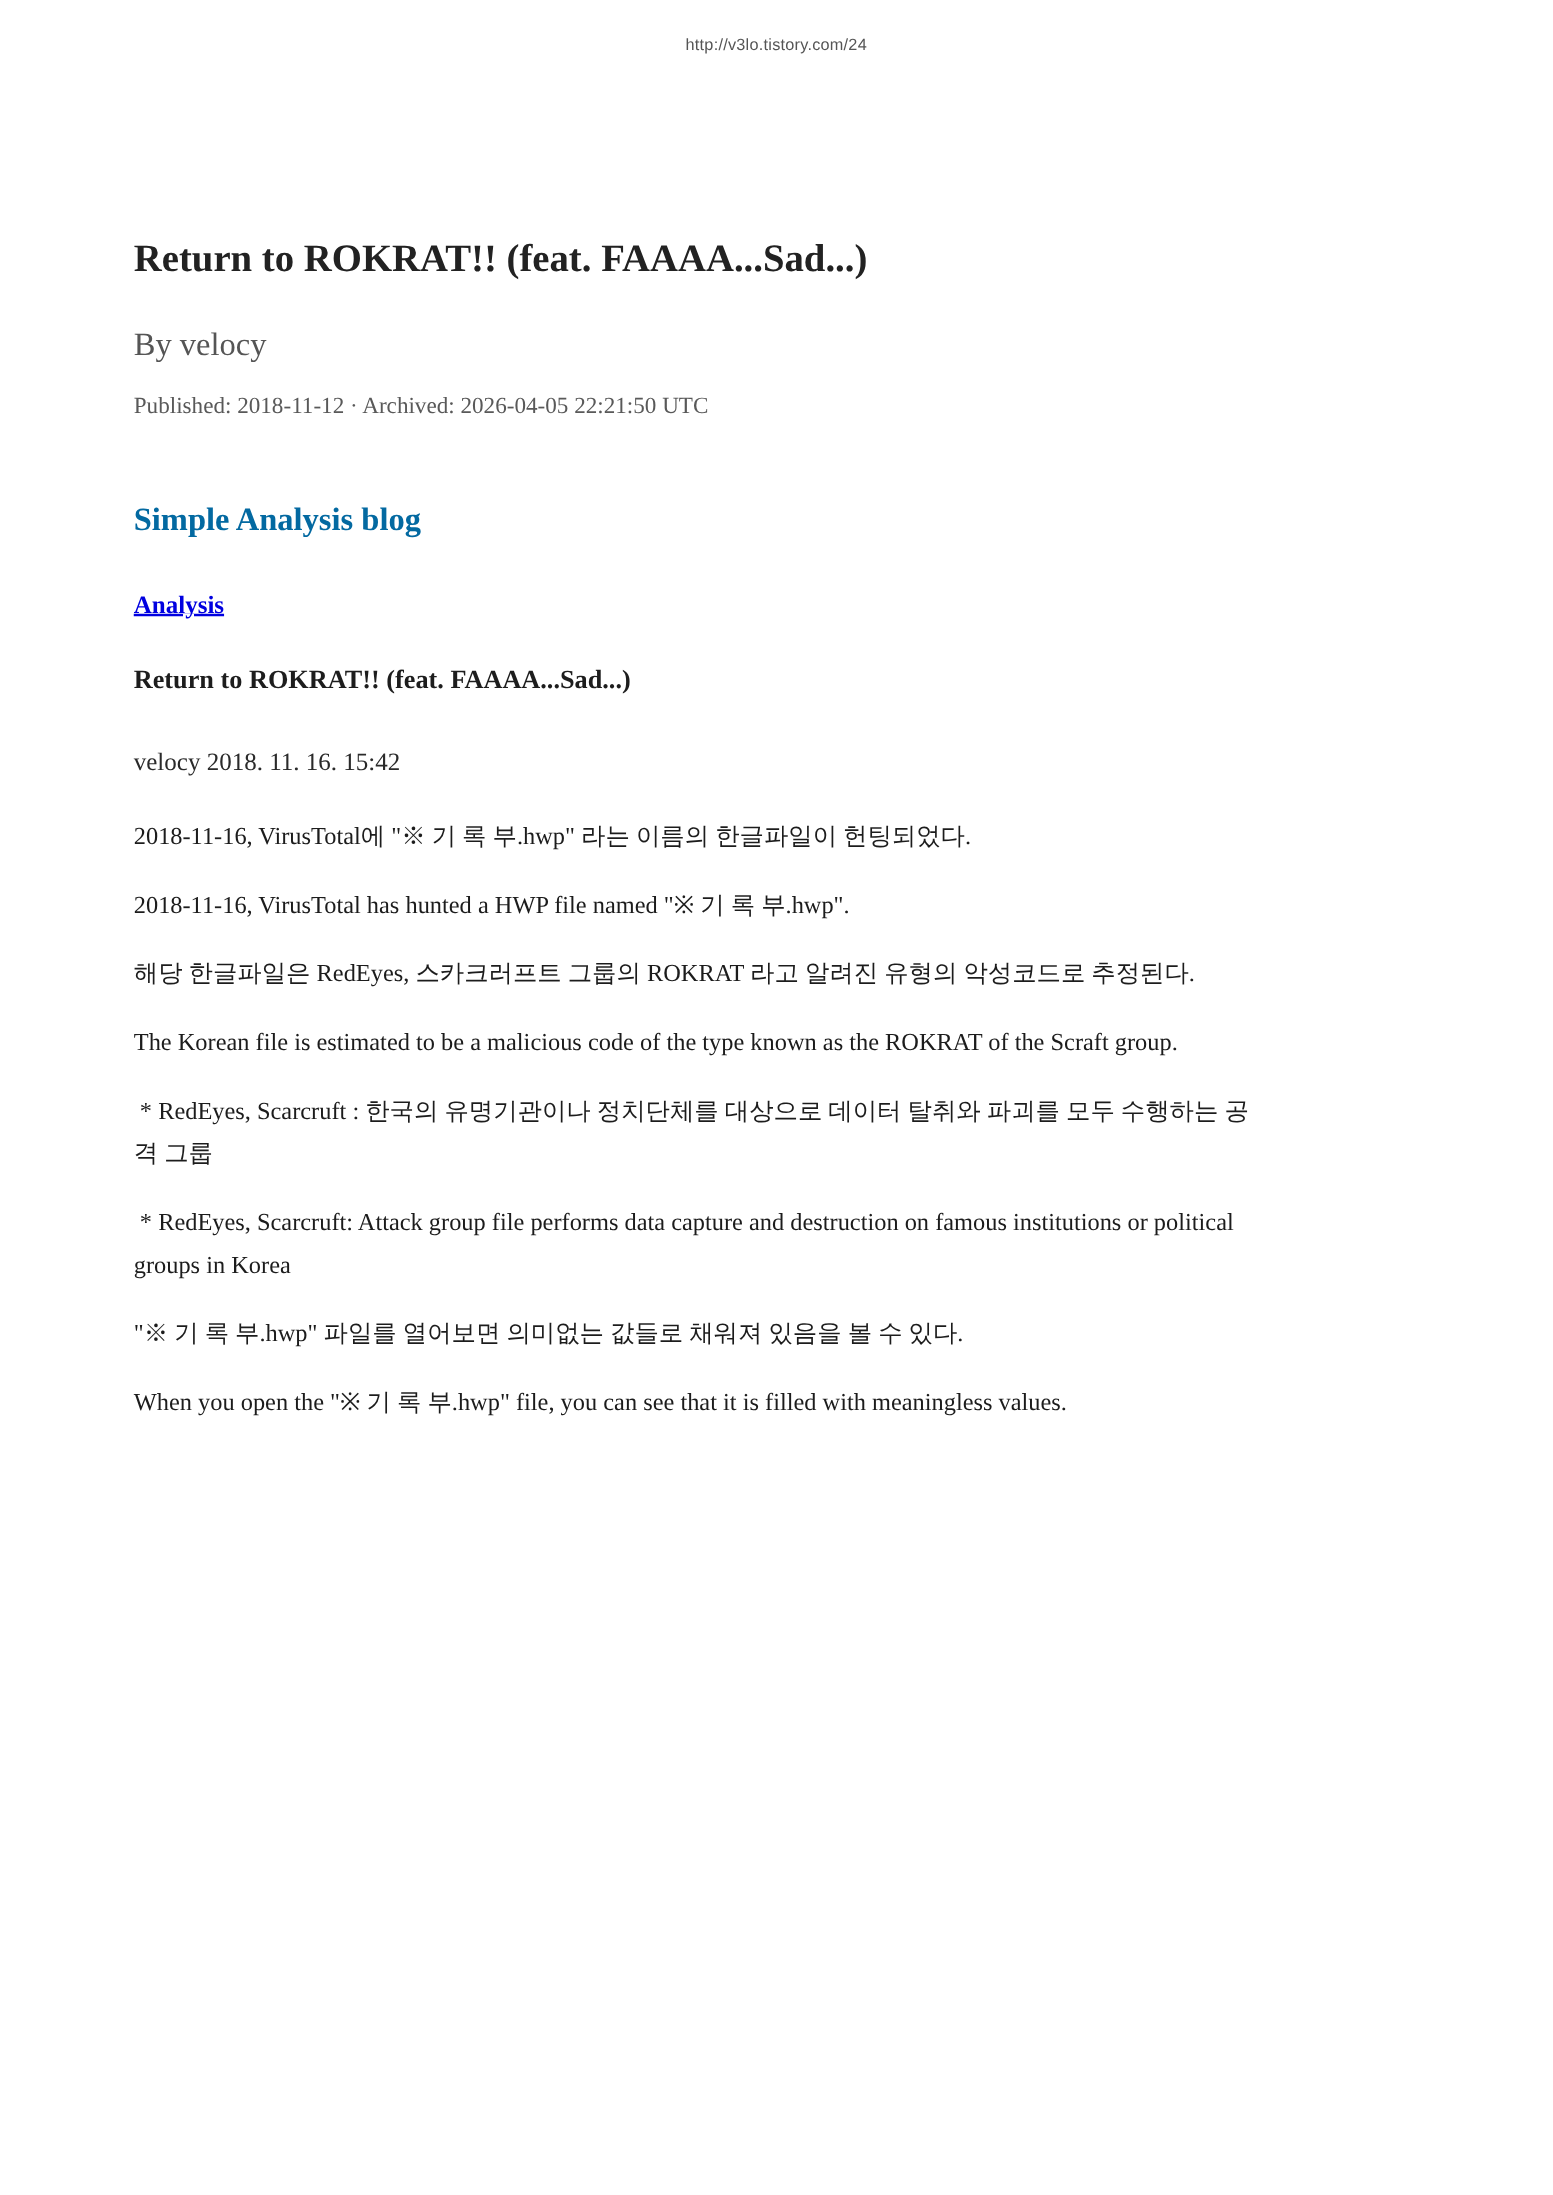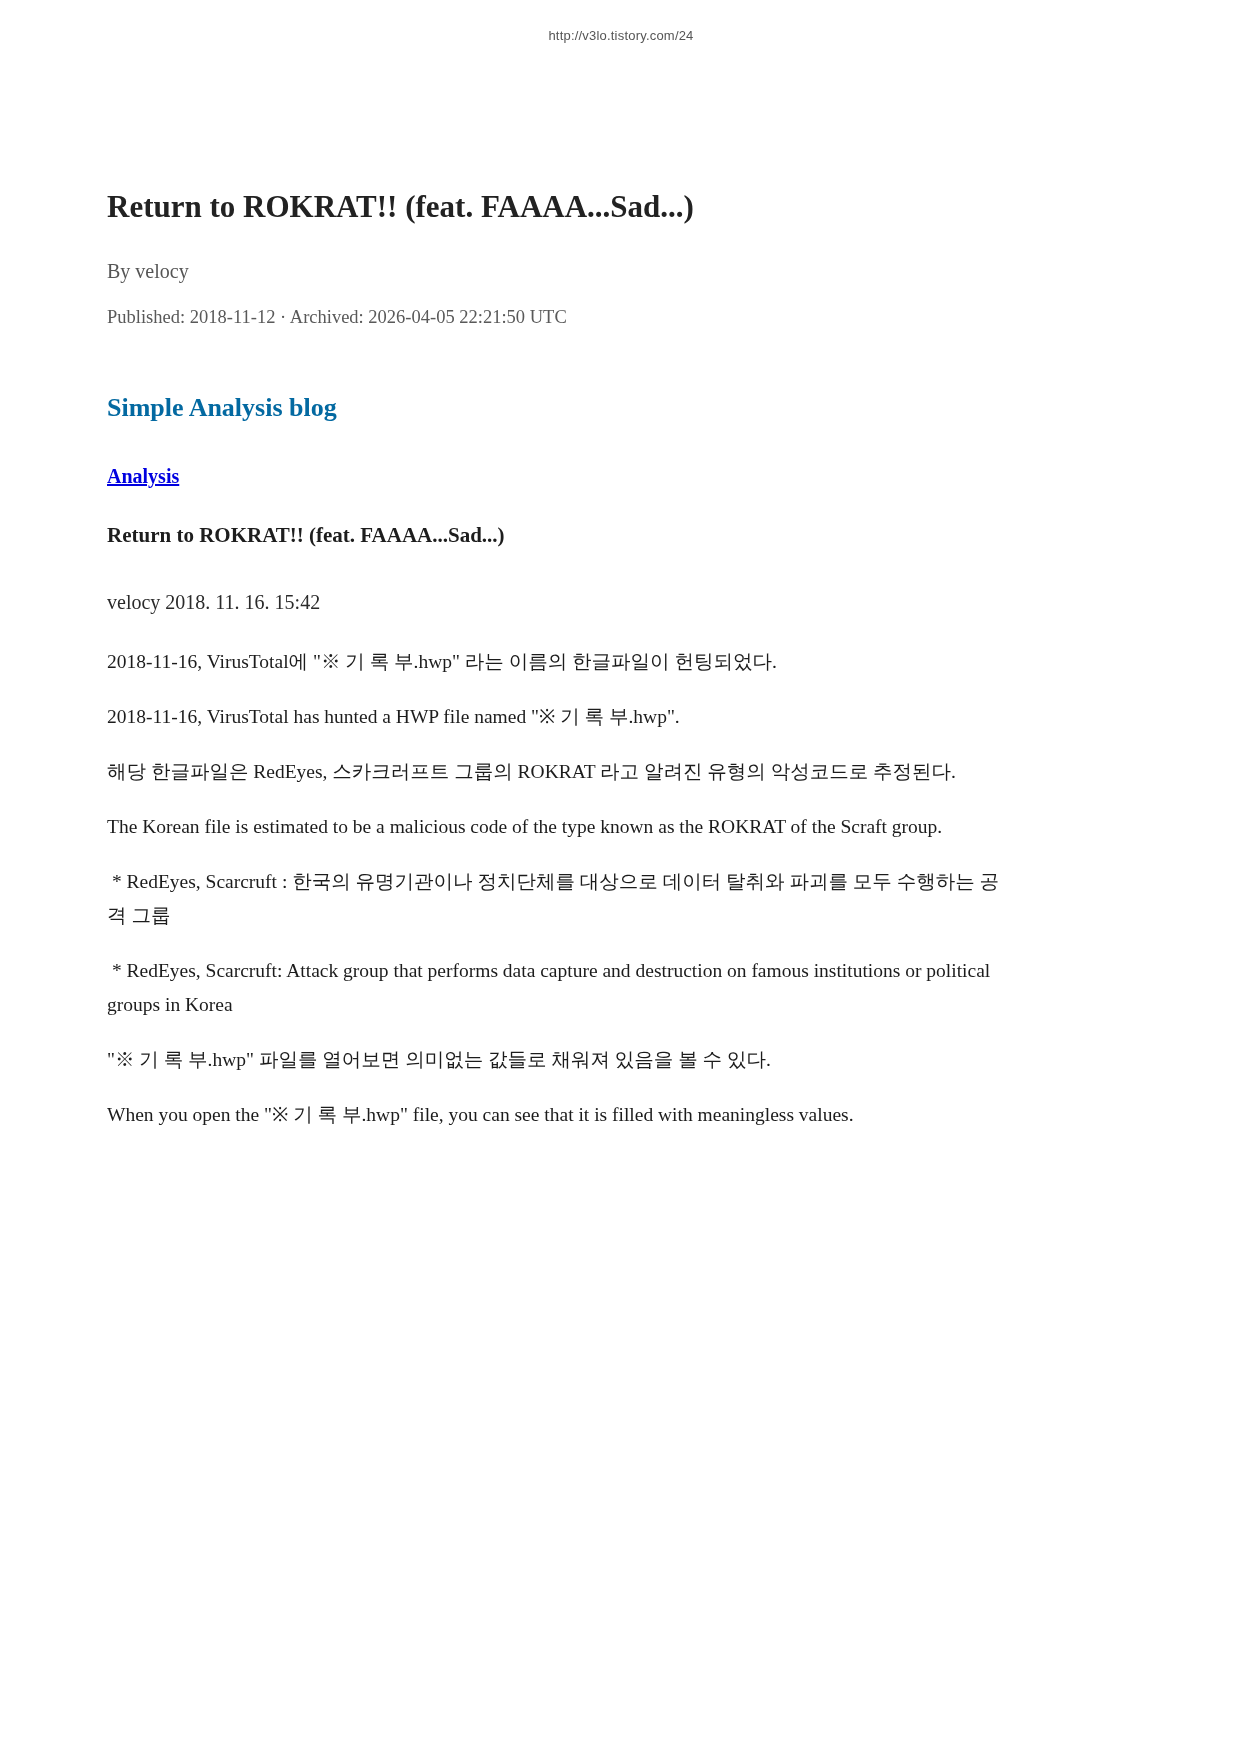--- a/index.html
+++ b/index.html
@@ -33,21 +33,21 @@
   .content h1 {
     margin: 0;
     padding-top: 188px;
     font-size: 31px;
     line-height: 1.2;
     font-weight: bold;
     color: #222222;
   }
   .byline {
     margin: 33px 0 0;
-    font-size: 20px;
+    font-size: 26px;
     line-height: 1.35;
     color: #555555;
   }
   .meta {
     margin: 20px 0 0;
     font-size: 18.5px;
     line-height: 1.35;
     color: #595959;
   }
   .content h2 {
@@ -112,21 +112,21 @@
     <h3>Return to ROKRAT!! (feat. FAAAA...Sad...)</h3>
 
     <p class="postmeta">velocy 2018. 11. 16. 15:42</p>
 
     <div class="body-copy">
       <p class="para">2018-11-16, VirusTotal에 "※ 기 록 부.hwp" 라는 이름의 한글파일이 헌팅되었다.</p>
       <p class="para">2018-11-16, VirusTotal has hunted a HWP file named "※ 기 록 부.hwp".</p>
       <p class="para">해당 한글파일은 RedEyes, 스카크러프트 그룹의 ROKRAT 라고 알려진 유형의 악성코드로 추정된다.</p>
       <p class="para">The Korean file is estimated to be a malicious code of the type known as the ROKRAT of the Scraft group.</p>
       <p class="para"> * RedEyes, Scarcruft : 한국의 유명기관이나 정치단체를 대상으로 데이터 탈취와 파괴를 모두 수행하는 공격 그룹</p>
-      <p class="para"> * RedEyes, Scarcruft: Attack group that performs data capture and destruction on famous institutions or political groups in Korea</p>
+      <p class="para"> * RedEyes, Scarcruft: Attack group file performs data capture and destruction on famous institutions or political groups in Korea</p>
       <p class="para">"※ 기 록 부.hwp" 파일를 열어보면 의미없는 값들로 채워져 있음을 볼 수 있다.</p>
       <p class="para">When you open the "※ 기 록 부.hwp" file, you can see that it is filled with meaningless values.</p>
     </div>
 
   </main>
 
   <div class="chrome page-footer">Page 1 of 8</div>
 
 </div>
 

